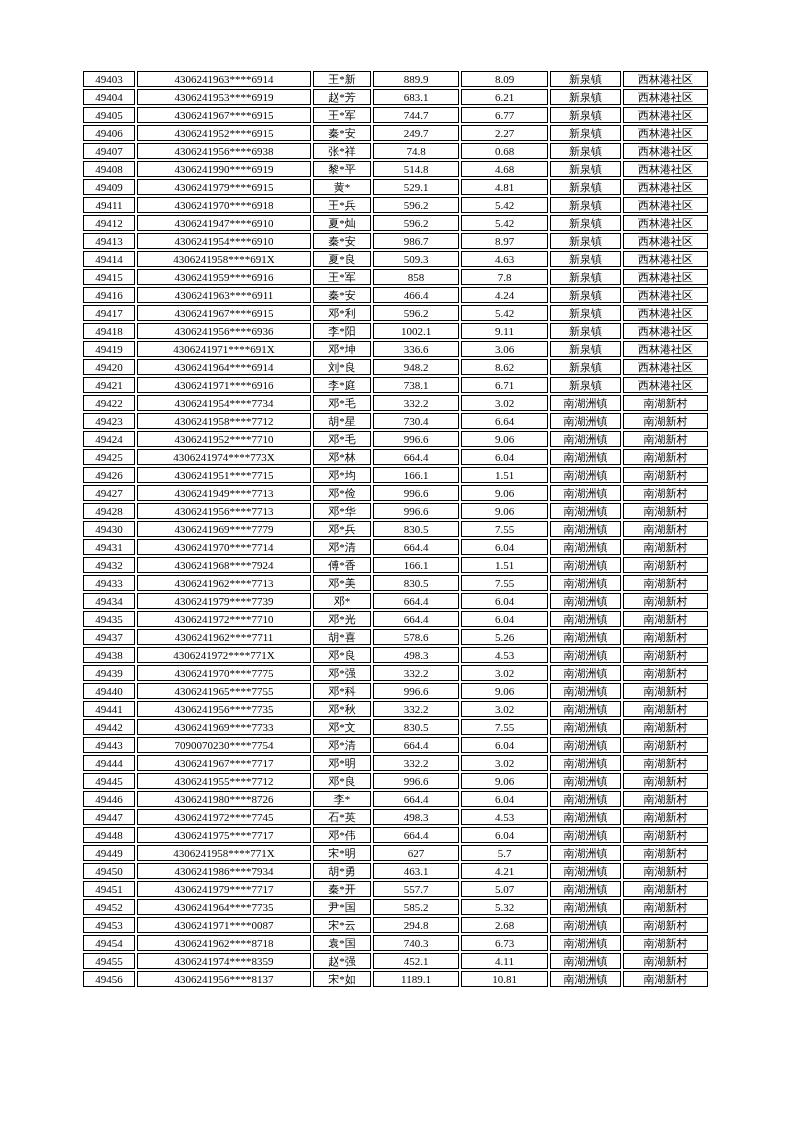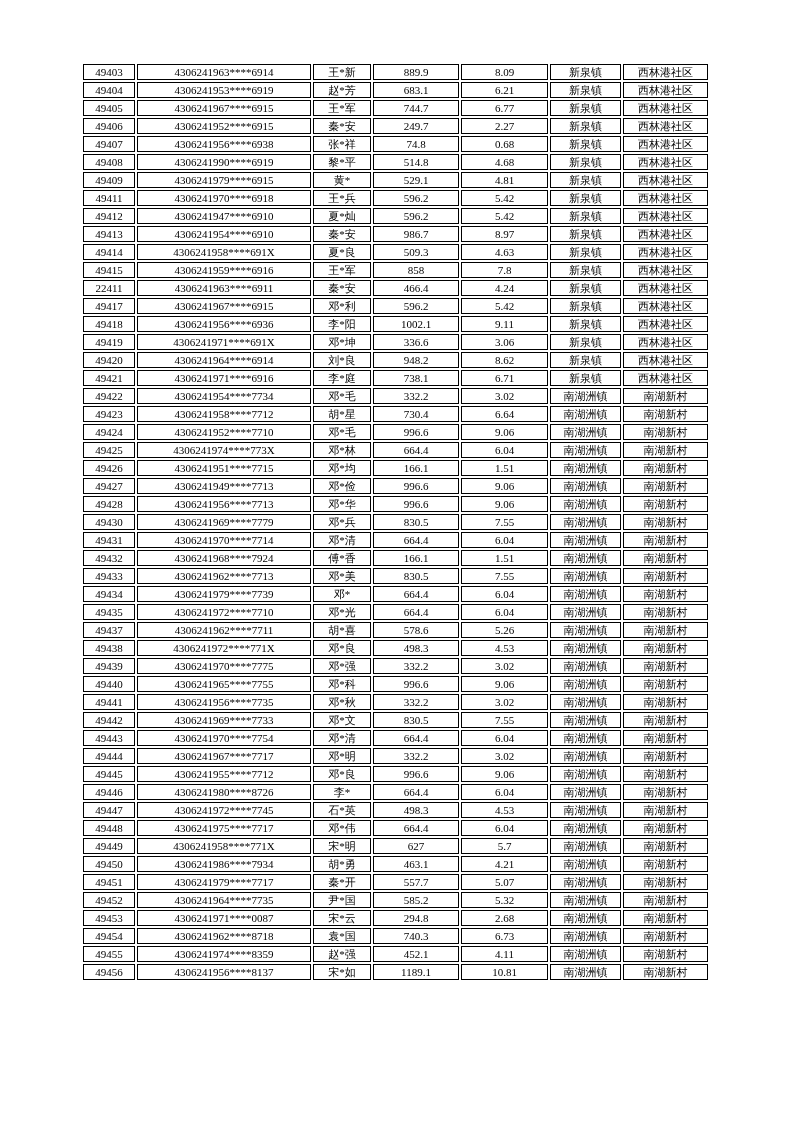--- a/index.html
+++ b/index.html
@@ -12,21 +12,21 @@
     width: 794px;
     height: 1122px;
     background: #ffffff;
     overflow: hidden;
     font-family: "Liberation Serif", "DejaVu Serif", serif;
     color: #000000;
   }
   table.records {
     position: absolute;
     left: 81px;
-    top: 62px;
+    top: 69px;
     width: 629px;
     border-collapse: separate;
     border-spacing: 2px;
     table-layout: fixed;
   }
   table.records td {
     box-sizing: border-box;
     border: 1px solid #000000;
     height: 16px;
     padding: 0 1px;
@@ -163,21 +163,21 @@
         <tr>
           <td>49415</td>
           <td>4306241959****6916</td>
           <td>王*军</td>
           <td>858</td>
           <td>7.8</td>
           <td>新泉镇</td>
           <td>西林港社区</td>
         </tr>
         <tr>
-          <td>22411</td>
+          <td>49416</td>
           <td>4306241963****6911</td>
           <td>秦*安</td>
           <td>466.4</td>
           <td>4.24</td>
           <td>新泉镇</td>
           <td>西林港社区</td>
         </tr>
         <tr>
           <td>49417</td>
           <td>4306241967****6915</td>
@@ -389,21 +389,21 @@
           <td>49442</td>
           <td>4306241969****7733</td>
           <td>邓*文</td>
           <td>830.5</td>
           <td>7.55</td>
           <td>南湖洲镇</td>
           <td>南湖新村</td>
         </tr>
         <tr>
           <td>49443</td>
-          <td>4306241970****7754</td>
+          <td>7090070230****7754</td>
           <td>邓*清</td>
           <td>664.4</td>
           <td>6.04</td>
           <td>南湖洲镇</td>
           <td>南湖新村</td>
         </tr>
         <tr>
           <td>49444</td>
           <td>4306241967****7717</td>
           <td>邓*明</td>

